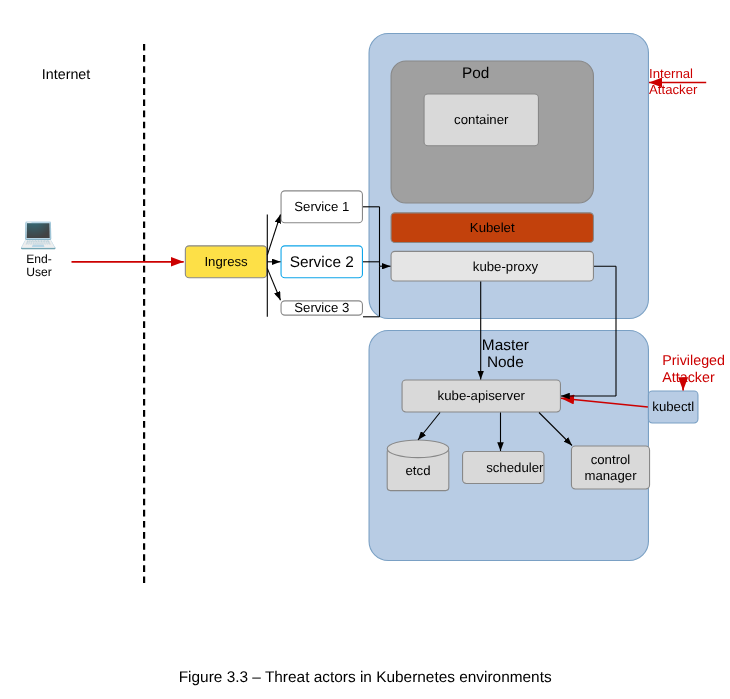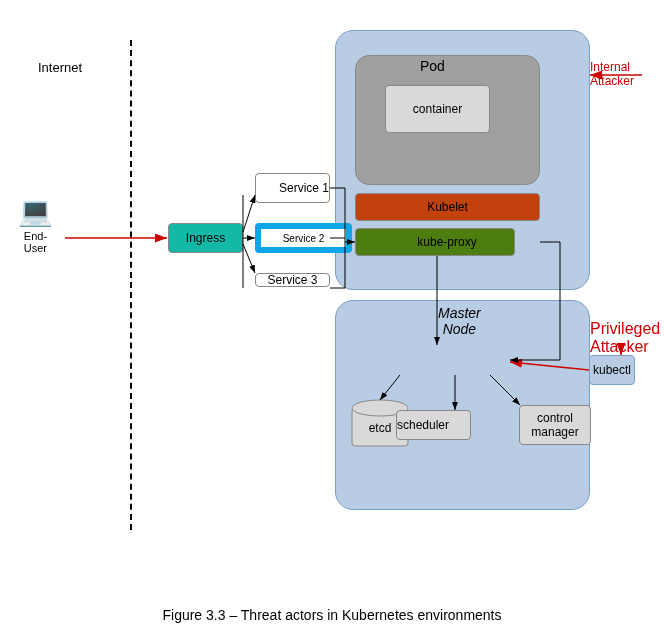--- a/index.html
+++ b/index.html
@@ -72,23 +72,23 @@
       display: flex;
       align-items: center;
       justify-content: center;
       font-size: 12px;
     }
     
     .kubeproxy-box {
       position: absolute;
       left: 355px;
       top: 228px;
-      width: 160px;
+      width: 185px;
       height: 28px;
-      background: #4d7c0f;
+      background: #e5e5e5;
       border: 1px solid #888;
       border-radius: 4px;
       display: flex;
       align-items: center;
       justify-content: center;
       font-size: 12px;
       padding-left: 24px;
     }
     
     .master-node {
@@ -112,30 +112,30 @@
       border: 1px solid #888;
       border-radius: 4px;
       display: flex;
       align-items: center;
       justify-content: center;
       font-size: 12px;
     }
     
     .scheduler-box {
       position: absolute;
-      left: 396px;
+      left: 420px;
       top: 410px;
       width: 75px;
       height: 30px;
       background: #d9d9d9;
       border: 1px solid #888;
       border-radius: 4px;
       display: flex;
       align-items: center;
-      justify-content: flex-start;
+      justify-content: flex-end;
       font-size: 12px;
     }
     
     .controlmgr-box {
       position: absolute;
       left: 503px;
       top: 405px;
       width: 72px;
       height: 40px;
       background: #d9d9d9;
@@ -148,56 +148,56 @@
       text-align: center;
       margin-left: 16px;
     }
     
     .ingress-box {
       position: absolute;
       left: 168px;
       top: 223px;
       width: 75px;
       height: 30px;
-      background: #14b8a6;
+      background: #fde047;
       border: 1px solid #888;
       border-radius: 4px;
       display: flex;
       align-items: center;
       justify-content: center;
       font-size: 12px;
     }
     
     .service1-box {
       position: absolute;
       left: 255px;
       top: 173px;
       width: 75px;
       height: 30px;
       background: #fff;
       border: 1px solid #888;
       border-radius: 4px;
       display: flex;
       align-items: center;
-      justify-content: flex-end;
+      justify-content: center;
       font-size: 12px;
     }
     .service2-box {
       position: absolute;
       left: 255px;
       top: 223px;
-      width: 97px;
+      width: 75px;
       height: 30px;
       background: #fff;
-      border: 6px solid #0ea5e9;
-      border-radius: 4px;
-      display: flex;
-      align-items: center;
-      justify-content: center;
-      font-size: 10px;
+      border: 1px solid #0ea5e9;
+      border-radius: 4px;
+      display: flex;
+      align-items: center;
+      justify-content: center;
+      font-size: 14px;
     }
     .service3-box {
       position: absolute;
       left: 255px;
       top: 273px;
       width: 75px;
       height: 14px;
       background: #fff;
       border: 1px solid #888;
       border-radius: 4px;
@@ -269,23 +269,24 @@
       top: 60px;
       font-size: 12px;
       text-align: left;
       color: #c00;
       font-weight: normal;
     }
     .privileged-attacker-label {
       position: absolute;
       left: 590px;
       top: 320px;
-      font-size: 16px;
+      font-size: 13px;
       text-align: left;
       color: #c00;
+      padding-left: 12px;
     }
     
     .figure-caption {
       position: absolute;
       bottom: 12px;
       width: 664px;
       text-align: center;
       font-size: 14px;
       font-weight: normal;
     }
@@ -324,22 +325,25 @@
 
   <div class="kubelet-box">
     <span>Kubelet</span>
   </div>
 
   <div class="kubeproxy-box">
     <span>kube-proxy</span>
   </div>
 
   <div class="master-node"></div>
-  <div class="label" style="position:absolute;left:438px;top:305px;font-size:14px;text-align:center;font-style:italic;">Master<br>Node</div>
-
+  <div class="label" style="position:absolute;left:438px;top:305px;font-size:14px;text-align:center;">Master<br>Node</div>
+
+  <div class="apiserver-box">
+    <span>kube-apiserver</span>
+  </div>
 
   <svg class="etcd-cylinder" viewBox="0 0 60 52" xmlns="http://www.w3.org/2000/svg">
     <rect x="2" y="10" width="56" height="38" rx="3" fill="#d9d9d9" stroke="#888" stroke-width="1"></rect>
     <ellipse cx="30" cy="10" rx="28" ry="8" fill="#d9d9d9" stroke="#888" stroke-width="1"></ellipse>
     <text x="30" y="34" text-anchor="middle" font-size="12" fill="#000">etcd</text>
   </svg>
 
   <div class="scheduler-box">
     <span>scheduler</span>
   </div>

